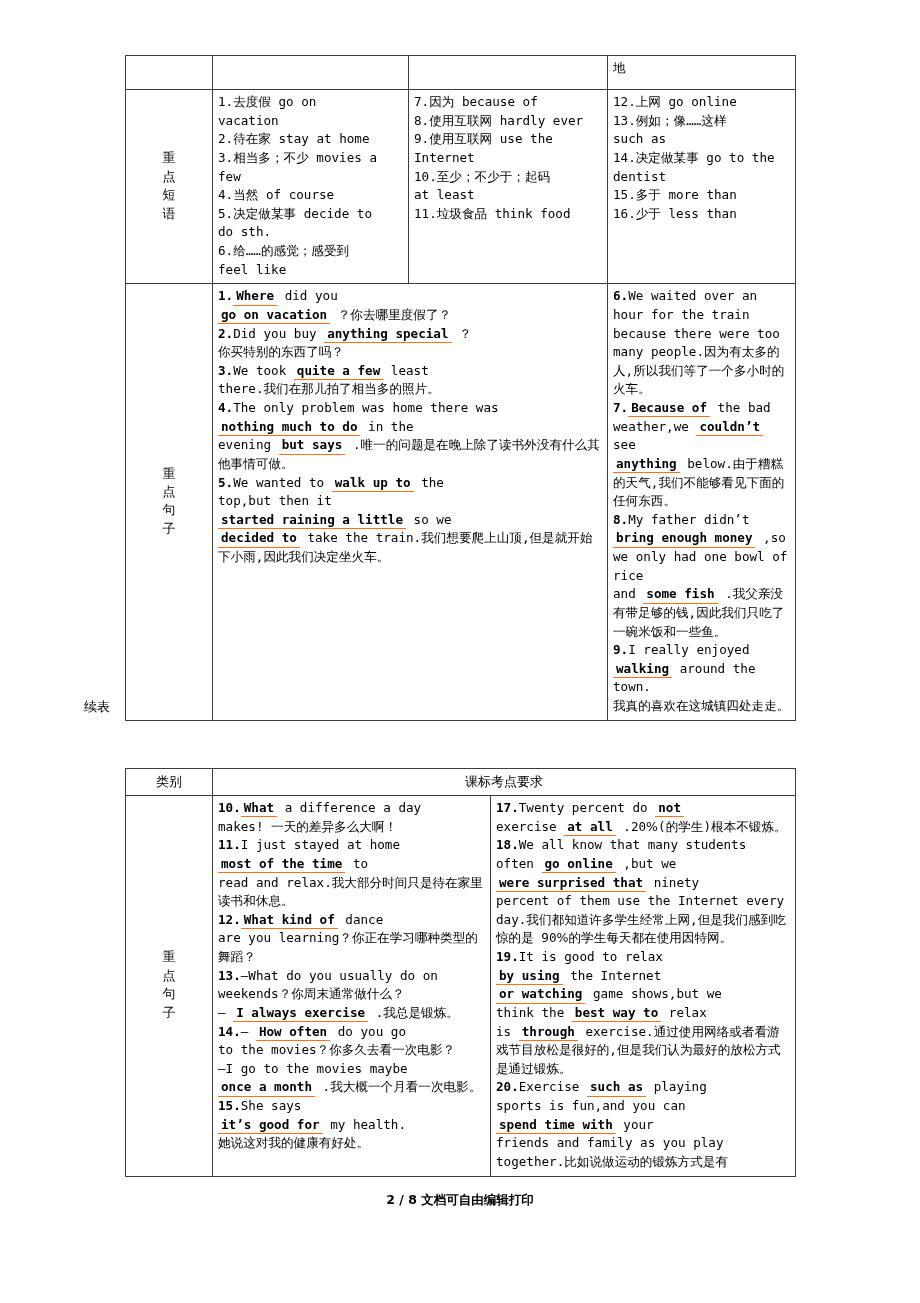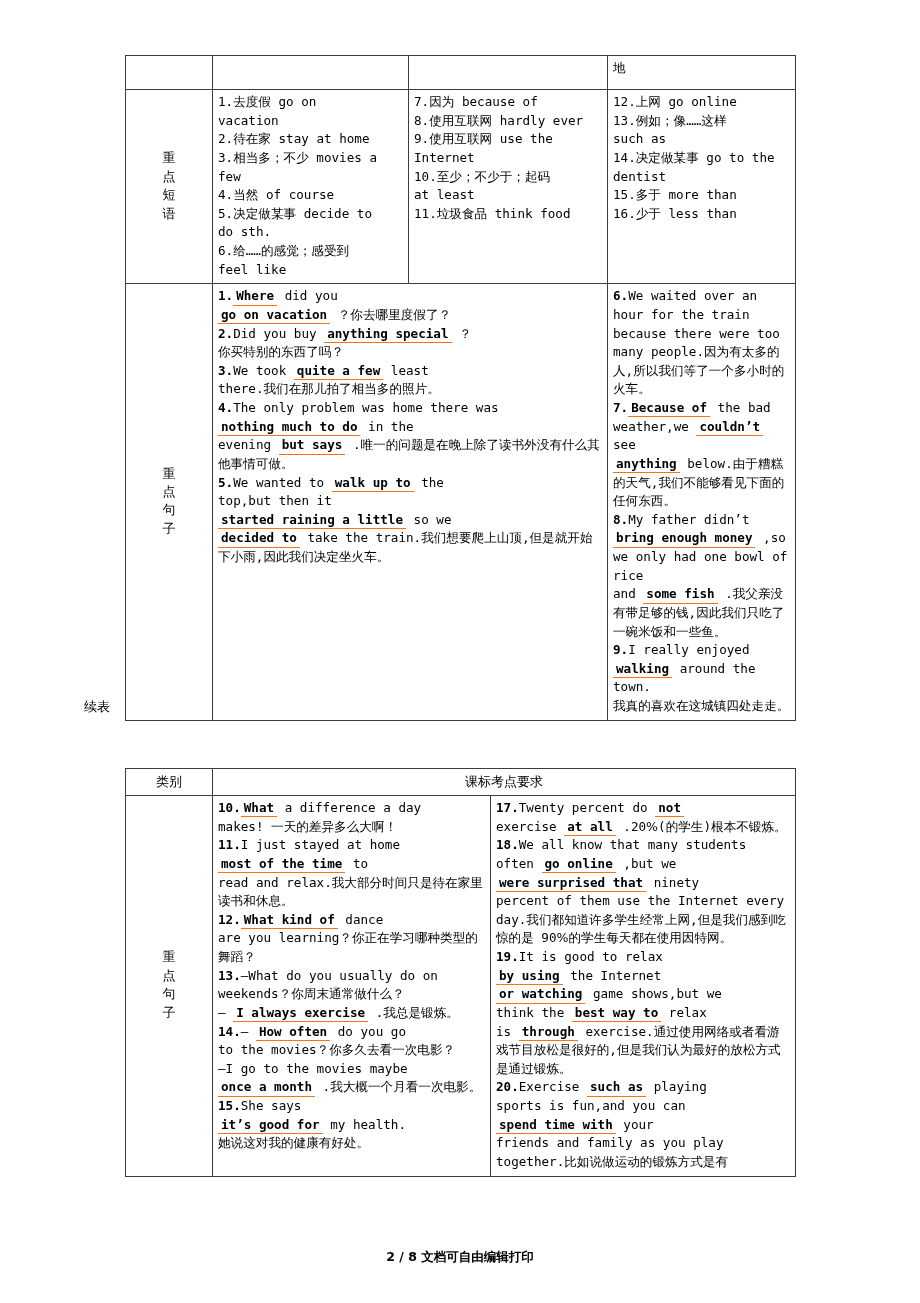--- a/index.html
+++ b/index.html
@@ -110,21 +110,21 @@
     font-family: "DejaVu Sans", "Liberation Sans", sans-serif;
     font-size: 13px;
     vertical-align: middle !important;
     padding: 4px 2px !important;
   }
 
   
   #footer {
     position: absolute;
     left: 0;
-    top: 1249px;
+    top: 1192px;
     width: 920px;
     text-align: center;
     font-family: "DejaVu Sans", "Liberation Sans", sans-serif;
     font-size: 12.5px;
     font-weight: bold;
   }
 </style>
 </head>
 <body>
 

